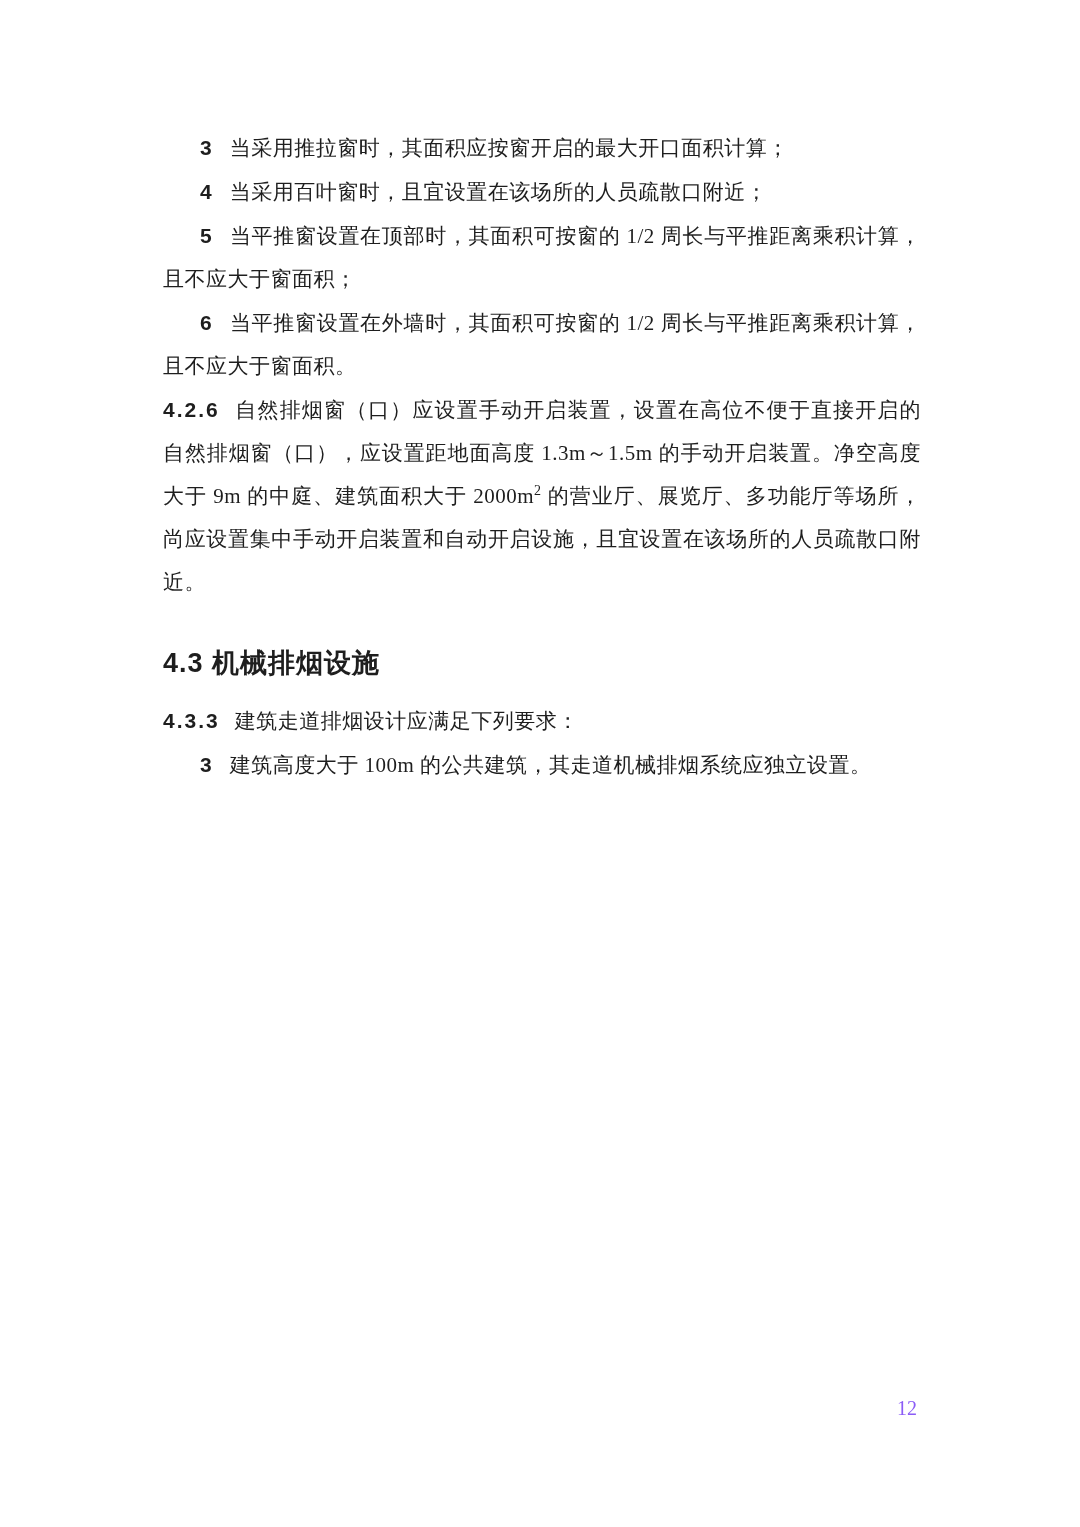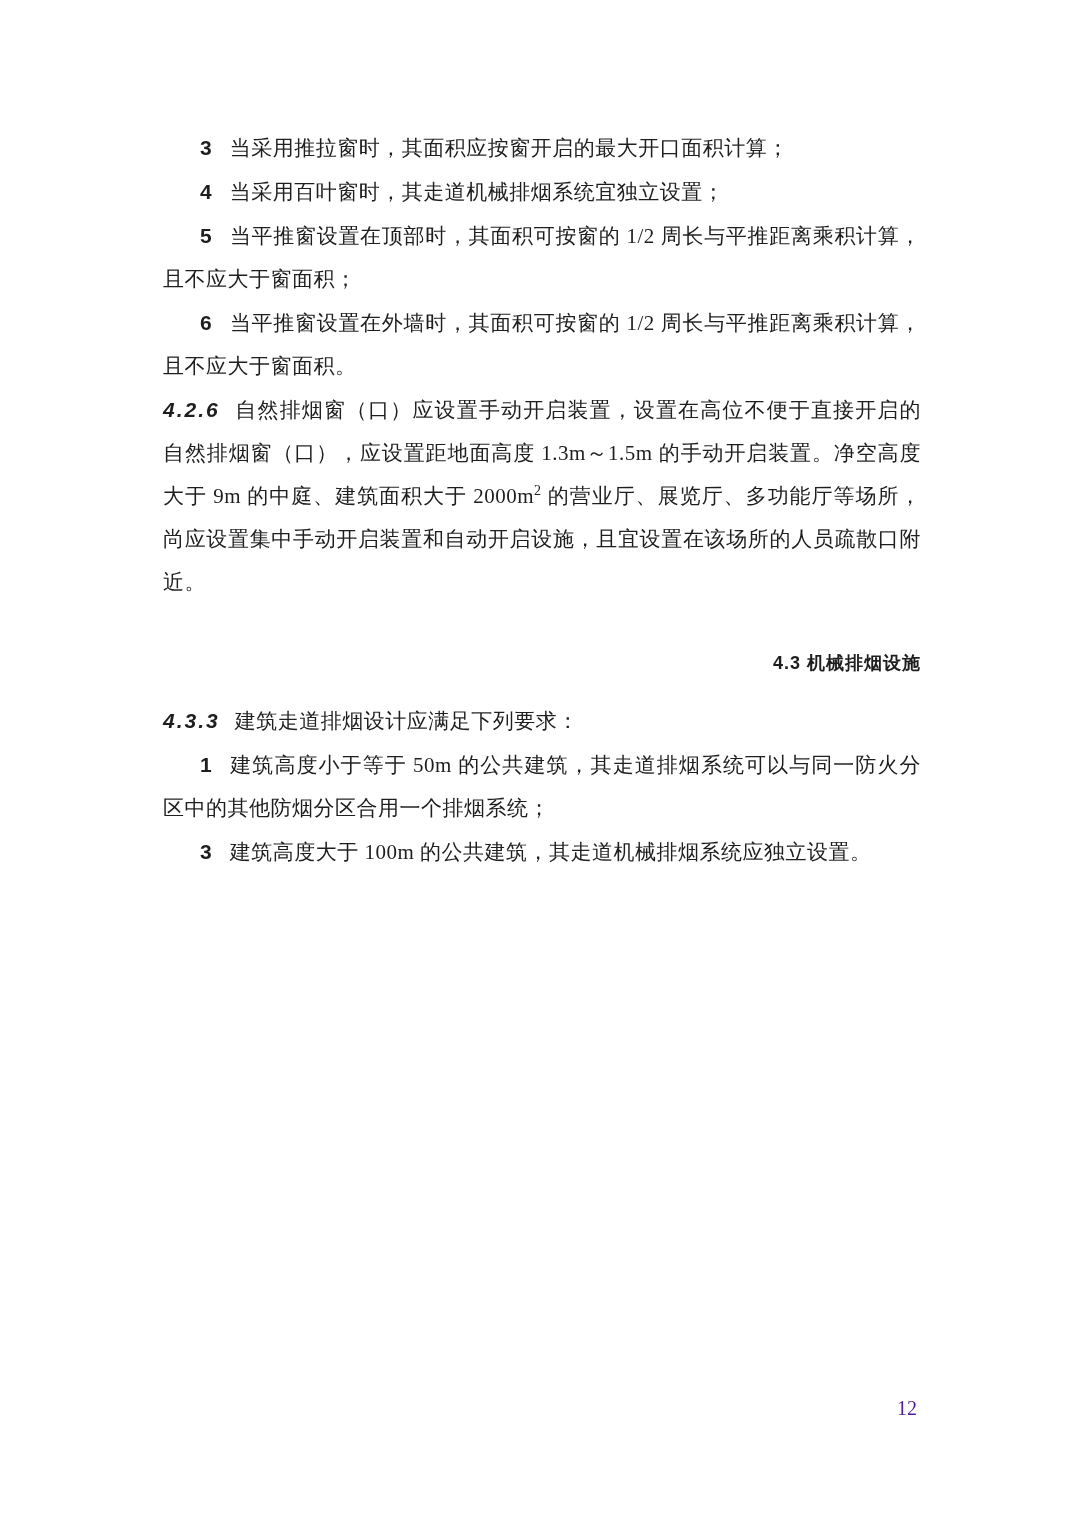--- a/index.html
+++ b/index.html
@@ -38,67 +38,65 @@
     font-weight: bold;
     padding-right: 17px;
     letter-spacing: 1px;
   }
   
   .clause .cnum {
     font-family: "Liberation Sans", "DejaVu Sans", sans-serif;
     font-weight: bold;
     padding-right: 15px;
     letter-spacing: 2px;
-    font-style: italic;
   }
   sup {
     font-size: 14px;
     line-height: 0;
   }
   .section-heading {
     margin: 38px 0 14px 0;
-    font-size: 18px;
+    font-size: 27px;
     line-height: 43px;
-    text-align: right;
+    text-align: left;
     font-weight: bold;
     font-family: "Liberation Sans", "DejaVu Sans", sans-serif;
     letter-spacing: 1px;
   }
   .page-number {
     position: absolute;
     top: 1394px;
     right: 163px;
     font-size: 20px;
     line-height: 28px;
-    color: #4c1d95;
+    color: #8b5cf6;
   }
 </style>
 </head>
 <body>
 
 <div class="page">
   <div class="content">
 
     <p class="para sub"><span class="num">3</span><span>当采用推拉窗时，其面积应按窗开启的最大开口面积计算；</span></p>
 
-    <p class="para sub"><span class="num">4</span><span>当采用百叶窗时，其走道机械排烟系统宜独立设置；</span></p>
+    <p class="para sub"><span class="num">4</span><span>当采用百叶窗时，且宜设置在该场所的人员疏散口附近；</span></p>
 
     <p class="para sub"><span class="num">5</span><span>当平推窗设置在顶部时，其面积可按窗的 1/2 周长与平推距离乘积计算，且不应大于窗面积；</span></p>
 
     <p class="para sub"><span class="num">6</span><span>当平推窗设置在外墙时，其面积可按窗的 1/2 周长与平推距离乘积计算，且不应大于窗面积。</span></p>
 
     <p class="para clause"><span class="cnum">4.2.6</span><span>自然排烟窗（口）应设置手动开启装置，设置在高位不便于直接开启的自然排烟窗（口），应设置距地面高度 1.3m～1.5m 的手动开启装置。净空高度大于 9m 的中庭、建筑面积大于 2000m</span><sup>2</sup><span> 的营业厅、展览厅、多功能厅等场所，尚应设置集中手动开启装置和自动开启设施，且宜设置在该场所的人员疏散口附近。</span></p>
 
     <h2 class="section-heading">4.3 机械排烟设施</h2>
 
 
 
     <p class="para clause"><span class="cnum">4.3.3</span><span>建筑走道排烟设计应满足下列要求：</span></p>
 
-    <p class="para sub"><span class="num">1</span><span>建筑高度小于等于 50m 的公共建筑，其走道排烟系统可以与同一防火分区中的其他防烟分区合用一个排烟系统；</span></p>
 
 
     <p class="para sub"><span class="num">3</span><span>建筑高度大于 100m 的公共建筑，其走道机械排烟系统应独立设置。</span></p>
 
 
 
   </div>
 
   <div class="page-number">12</div>
 </div>

